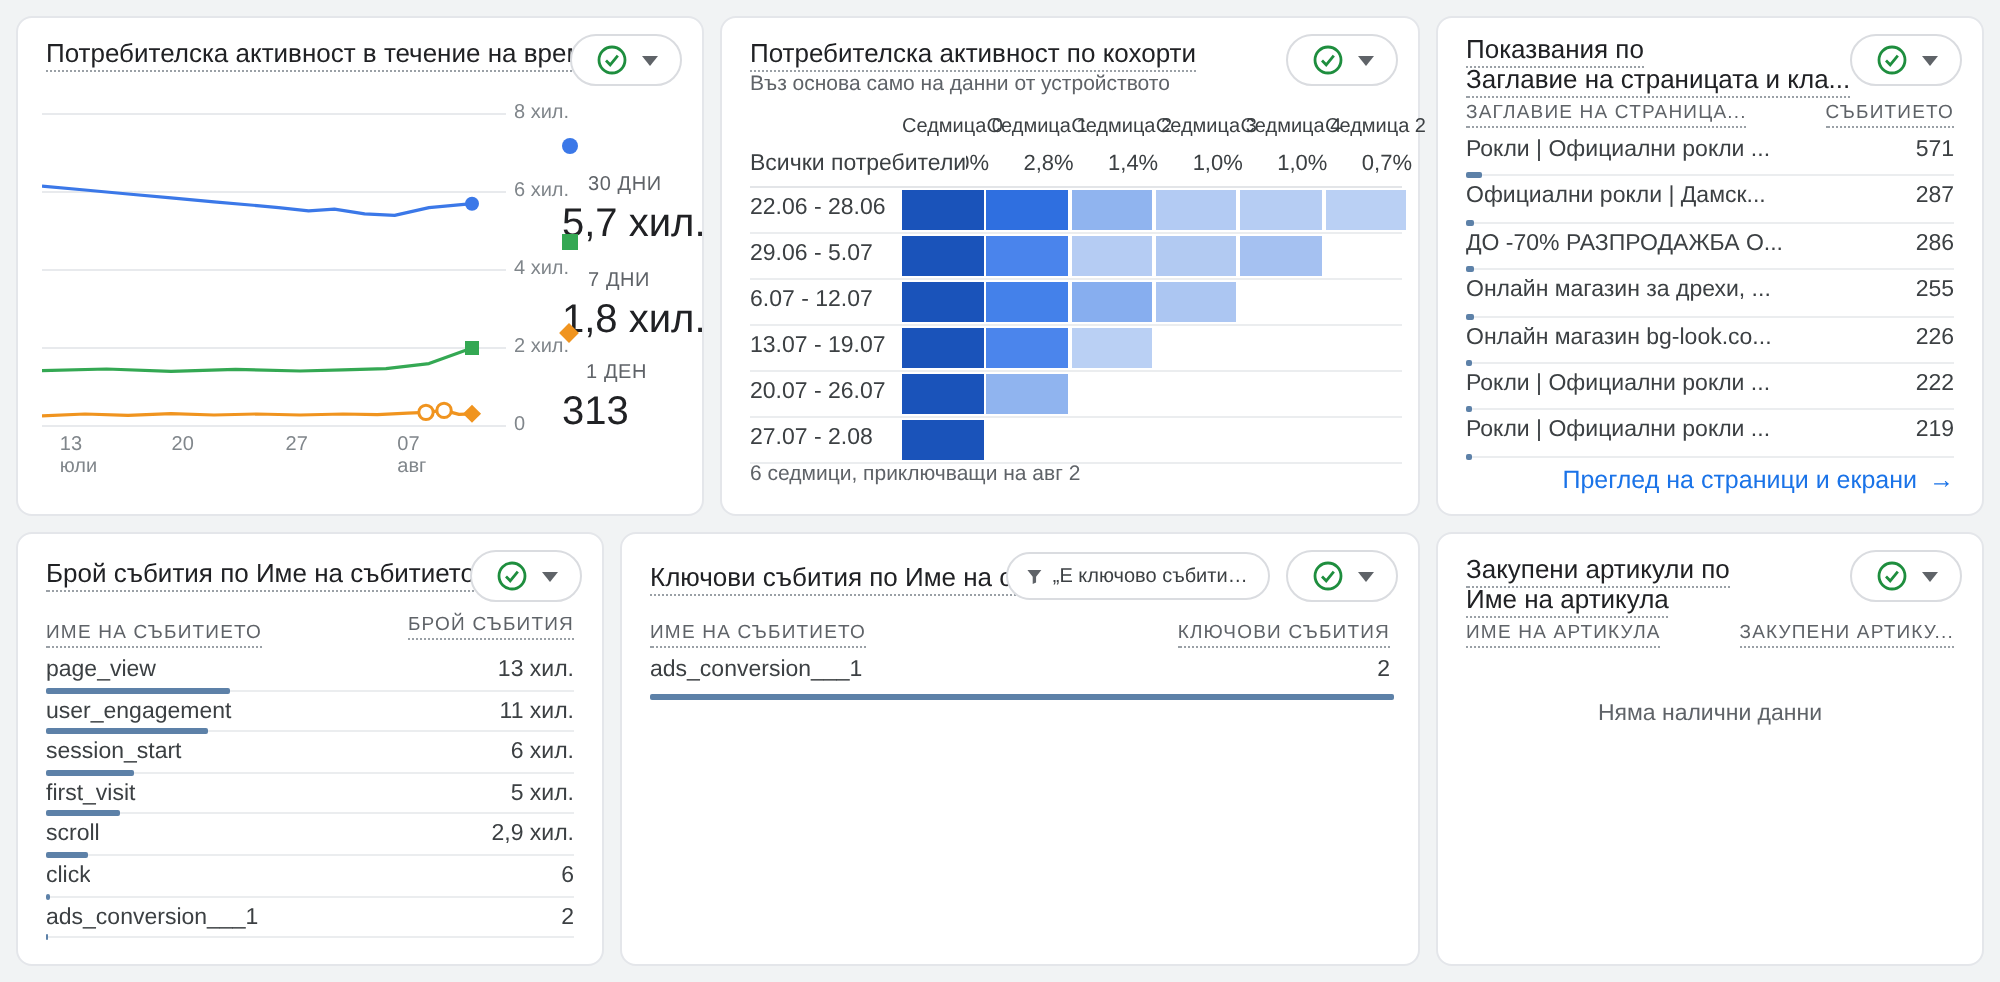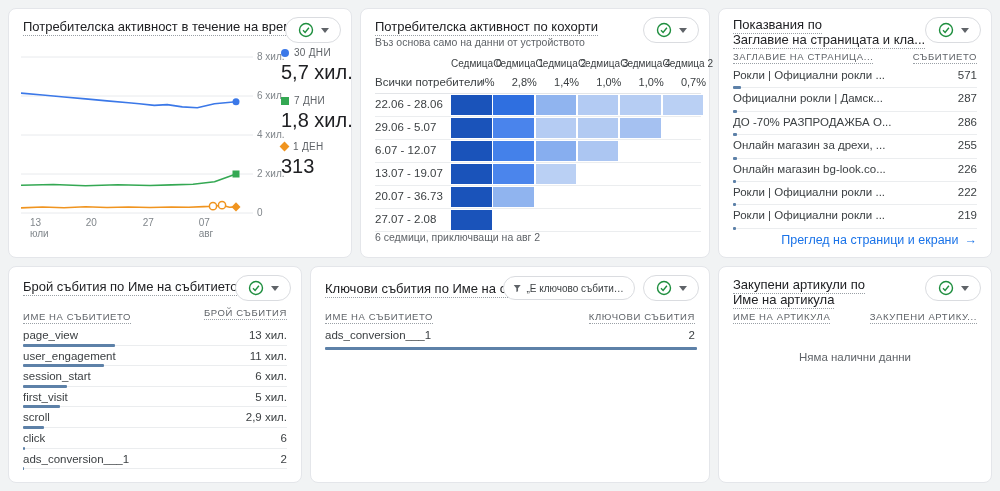--- a/index.html
+++ b/index.html
@@ -36,21 +36,21 @@
   
   .ytick { position:absolute; left:248px; font-size:10px; color:#80868b; white-space:nowrap; }
   .xticks { position:absolute; left:0; top:0; }
   .xtick { position:absolute; top:208px; font-size:10px; color:#80868b; line-height:11px; }
   .legend { position:absolute; left:272px; top:38px; width:70px; }
   .lg-entry { position:absolute; left:0; width:72px; }
   .lg-row { display:flex; align-items:center; gap:5px; }
   .lg-marker { width:8px; height:8px; flex:0 0 8px; }
   .lg-marker.circle { border-radius:50%; }
   .lg-marker.diamond { transform:rotate(45deg); width:7px; height:7px; flex-basis:7px; }
-  .lg-label { font-size:10px; color:#5f6368; letter-spacing:.3px; white-space:nowrap; }
+  .lg-label { font-size:10px; color:#5f6368; letter-spacing:.3px; white-space:nowrap;margin-top:40px; }
   .lg-value { margin-top:3px; font-size:20px; color:#202124; white-space:nowrap; }
 
   
   .wk { position:absolute; top:0; text-align:center; font-size:10px; color:#3c4043; white-space:nowrap; }
   .auv { position:absolute; top:0; text-align:right; font-size:11px; color:#3c4043; }
   .corow { position:absolute; left:14px; right:8px; height:23px; border-bottom:1px solid #ebedef;text-align:right; }
   .codate { position:absolute; left:0; top:4px; font-size:11.5px; color:#3c4043; white-space:nowrap; }
   .cocell { position:absolute; top:1px; width:40.5px; height:20px; }
   .cohort-note { position:absolute; left:14px; top:222px; width:185px; font-size:10.5px; color:#5f6368; line-height:13px; }
 
@@ -186,21 +186,21 @@
           <div class="cocell" style="left: 160.6px; background: rgb(135, 174, 239);"></div>
           <div class="cocell" style="left: 202.9px; background: rgb(172, 198, 242);"></div>
         </div>
         <div class="corow" style="top: 154px;">
           <div class="codate">13.07 - 19.07</div>
           <div class="cocell" style="left: 76px; background: rgb(26, 83, 186);"></div>
           <div class="cocell" style="left: 118.3px; background: rgb(75, 133, 236);"></div>
           <div class="cocell" style="left: 160.6px; background: rgb(186, 208, 244);"></div>
         </div>
         <div class="corow" style="top: 177px;">
-          <div class="codate">20.07 - 36.73</div>
+          <div class="codate">20.07 - 26.07</div>
           <div class="cocell" style="left: 76px; background: rgb(26, 83, 186);"></div>
           <div class="cocell" style="left: 118.3px; background: rgb(144, 180, 239);"></div>
         </div>
         <div class="corow" style="top: 200px;">
           <div class="codate">27.07 - 2.08</div>
           <div class="cocell" style="left: 76px; background: rgb(26, 83, 186);"></div>
         </div>
       </div>
     <div class="cohort-note">6 седмици, приключващи на авг 2</div>
   </div>

